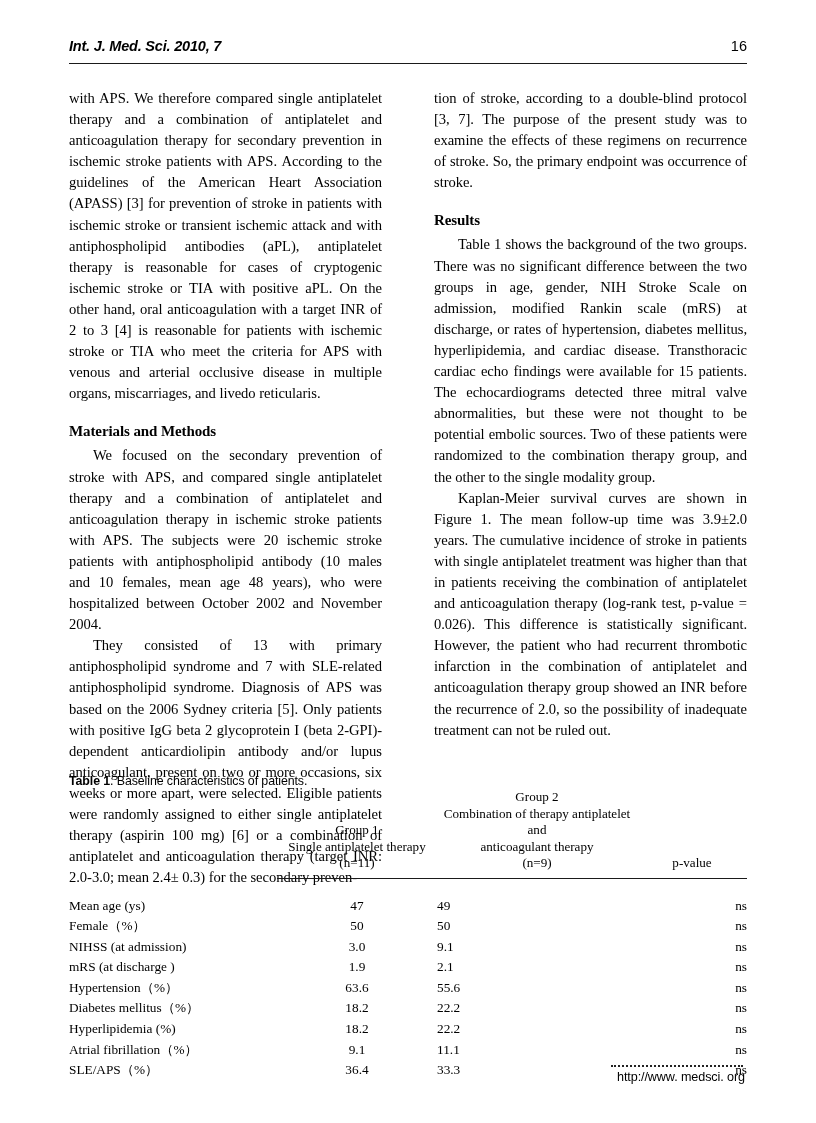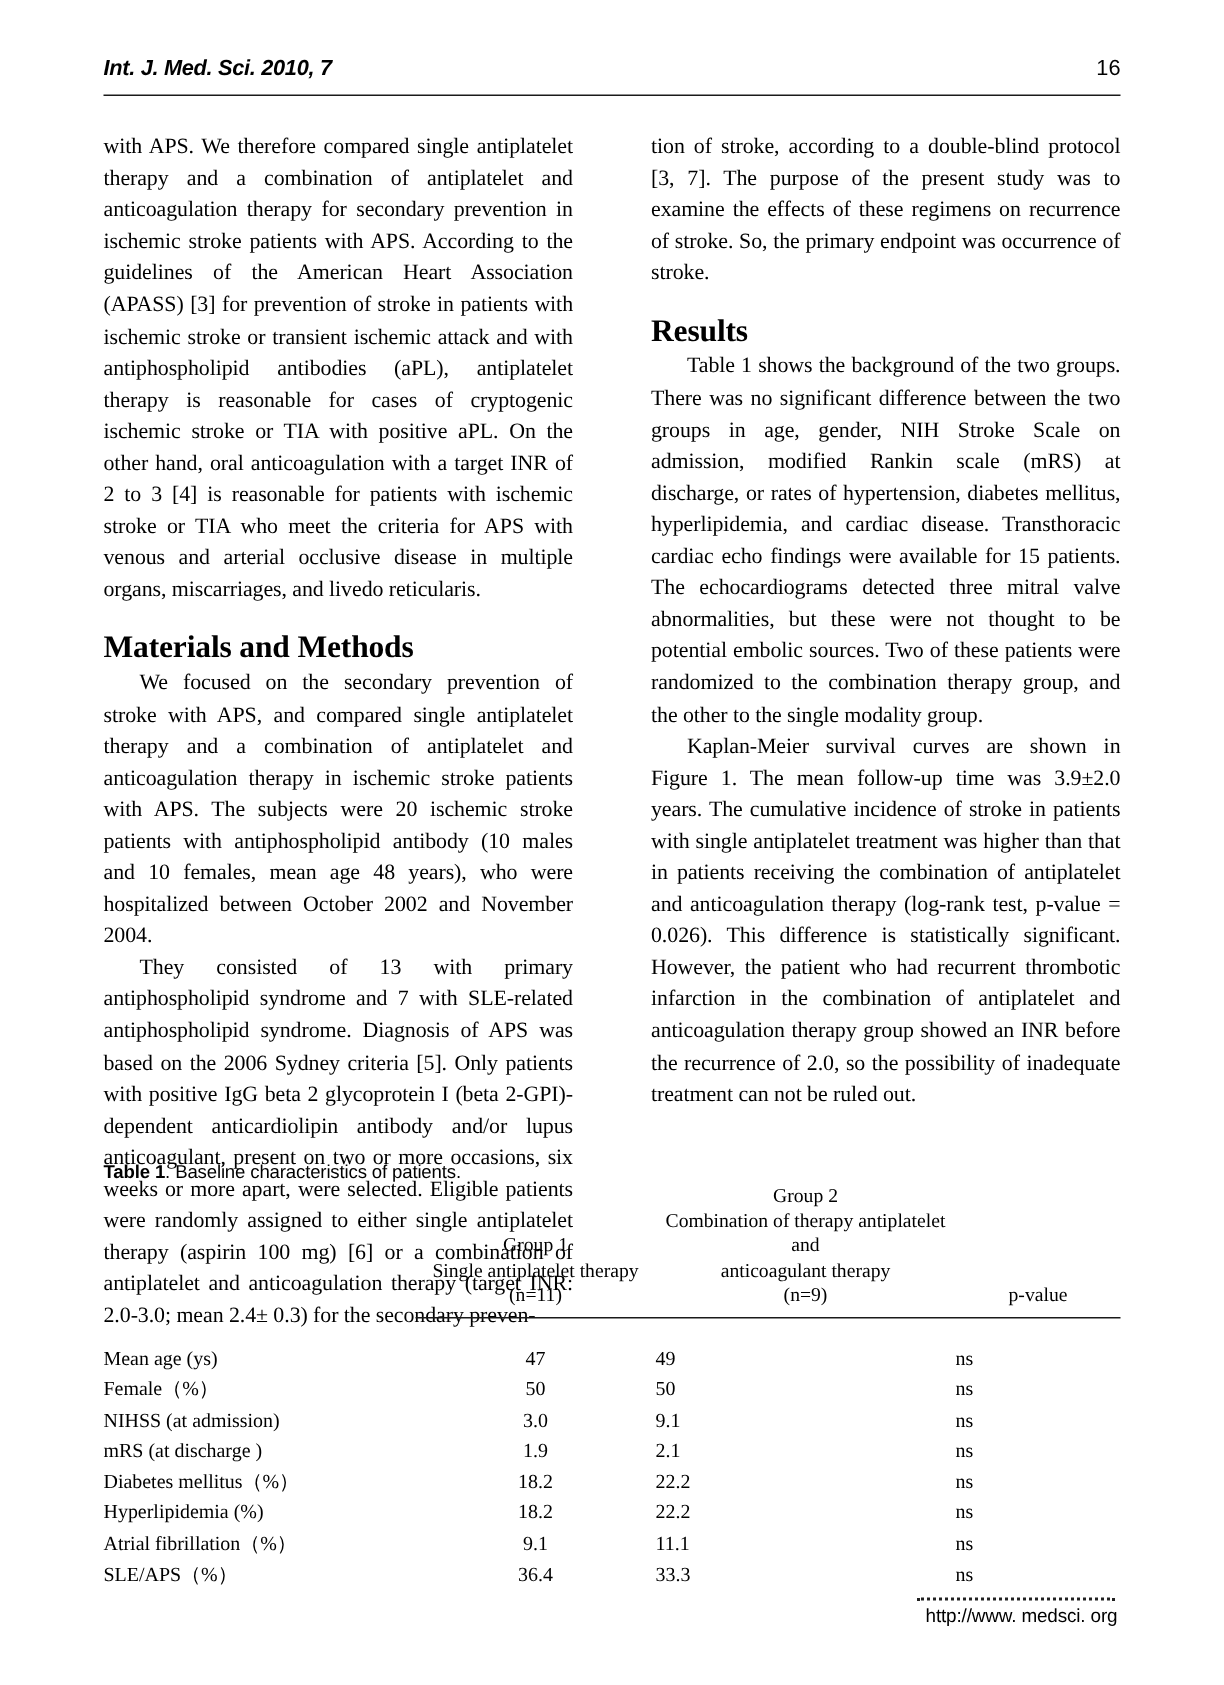--- a/index.html
+++ b/index.html
@@ -78,21 +78,21 @@
   }
   p.body + p.body {
     text-indent: 24px;
   }
   p.first {
     text-indent: 0;
   }
 
   h2.section {
     margin: 17px 0 4px 0;
-    font-size: 21px;
+    font-size: 15px;
     font-weight: bold;
     line-height: 20px;
     letter-spacing: -0.1px;
   }
 
   
   .table-block {
     position: absolute;
     left: 69px;
     top: 773px;
@@ -148,21 +148,21 @@
   tr.spacer-row td { height: 13px; padding: 0; }
 
   table.data tbody td {
     padding: 1.0px 0;
     line-height: 18.6px;
     font-size: 13.3px;
   }
   td.cell-label { text-align: left; padding-left: 60px; }
   td.cell-g1 { text-align: center; padding-right: 36px; }
   td.cell-g2 { padding-right: 18px; }
-  td.cell-p  { text-align: left; padding-right: 6px; margin-top: 12px; }
+  td.cell-p  { text-align: right; padding-right: 6px; margin-top: 12px; }
 
   
   .footer {
     position: absolute;
     left: 611px;
     top: 1065px;
     width: 140px;
     text-align: center;
   }
   .footer-rule {
@@ -264,20 +264,26 @@
             <td class="cell-g2">9.1</td>
             <td class="cell-p">ns</td>
           </tr>
           <tr>
             <td class="cell-label">mRS (at discharge )</td>
             <td class="cell-g1">1.9</td>
             <td class="cell-g2">2.1</td>
             <td class="cell-p">ns</td>
           </tr>
           <tr>
+            <td class="cell-label">Hypertension（%）</td>
+            <td class="cell-g1">63.6</td>
+            <td class="cell-g2">55.6</td>
+            <td class="cell-p">ns</td>
+          </tr>
+          <tr>
             <td class="cell-label">Diabetes mellitus（%）</td>
             <td class="cell-g1">18.2</td>
             <td class="cell-g2">22.2</td>
             <td class="cell-p">ns</td>
           </tr>
           <tr>
             <td class="cell-label">Hyperlipidemia (%)</td>
             <td class="cell-g1">18.2</td>
             <td class="cell-g2">22.2</td>
             <td class="cell-p">ns</td>

